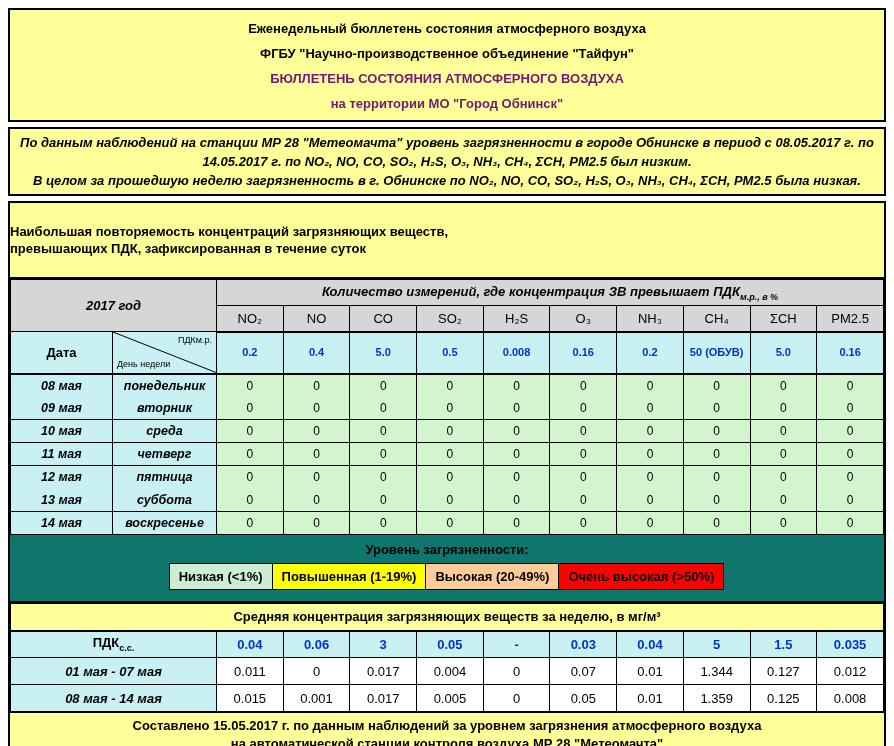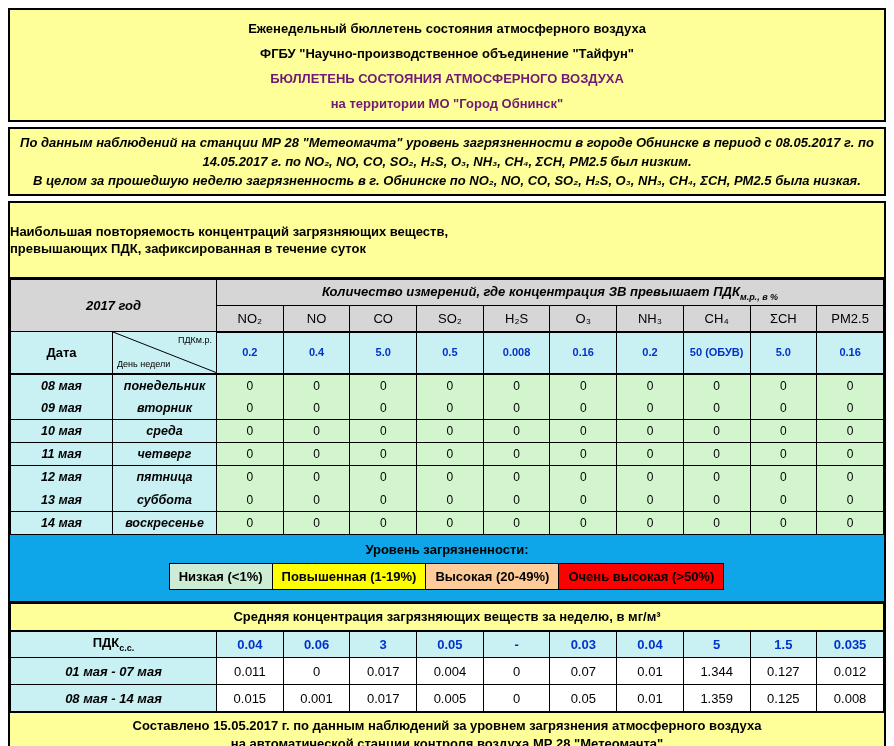--- a/index.html
+++ b/index.html
@@ -55,21 +55,21 @@
   .pdk-val { color: #0033cc; font-weight: bold; font-size: 11px; line-height: 15px; }
   .diag-cell { position: relative; padding: 0; }
   .diag-line { position: absolute; left: 0; top: 0; width: 100%; height: 100%; }
   .diag-top { position: absolute; top: 3px; right: 4px; font-size: 9px; }
   .diag-bottom { position: absolute; bottom: 4px; left: 4px; font-size: 9px; }
   .daily td { height: 23px; font-size: 12px; }
   .daily .date-cell, .daily .day-cell { font-weight: bold; font-style: italic; font-size: 12.5px; }
   .no-bottom td { border-bottom: none; }
   .no-top td { border-top: none; }
   
-  .legend-band { background: #0ea5e9; text-align: center; padding: 7px 0 11px 0; border-bottom: 2px solid #000; }
+  .legend-band { background: #0f766e; text-align: center; padding: 7px 0 11px 0; border-bottom: 2px solid #000; }
   .legend-title { font-weight: bold; font-size: 13px; margin-bottom: 6px; }
   .legend-row { display: inline-flex; }
   .legend-item {
     border: 1px solid #000;
     margin-left: -1px;
     padding: 5px 9px;
     font-weight: bold;
     font-size: 13px;
     white-space: nowrap;
   }

